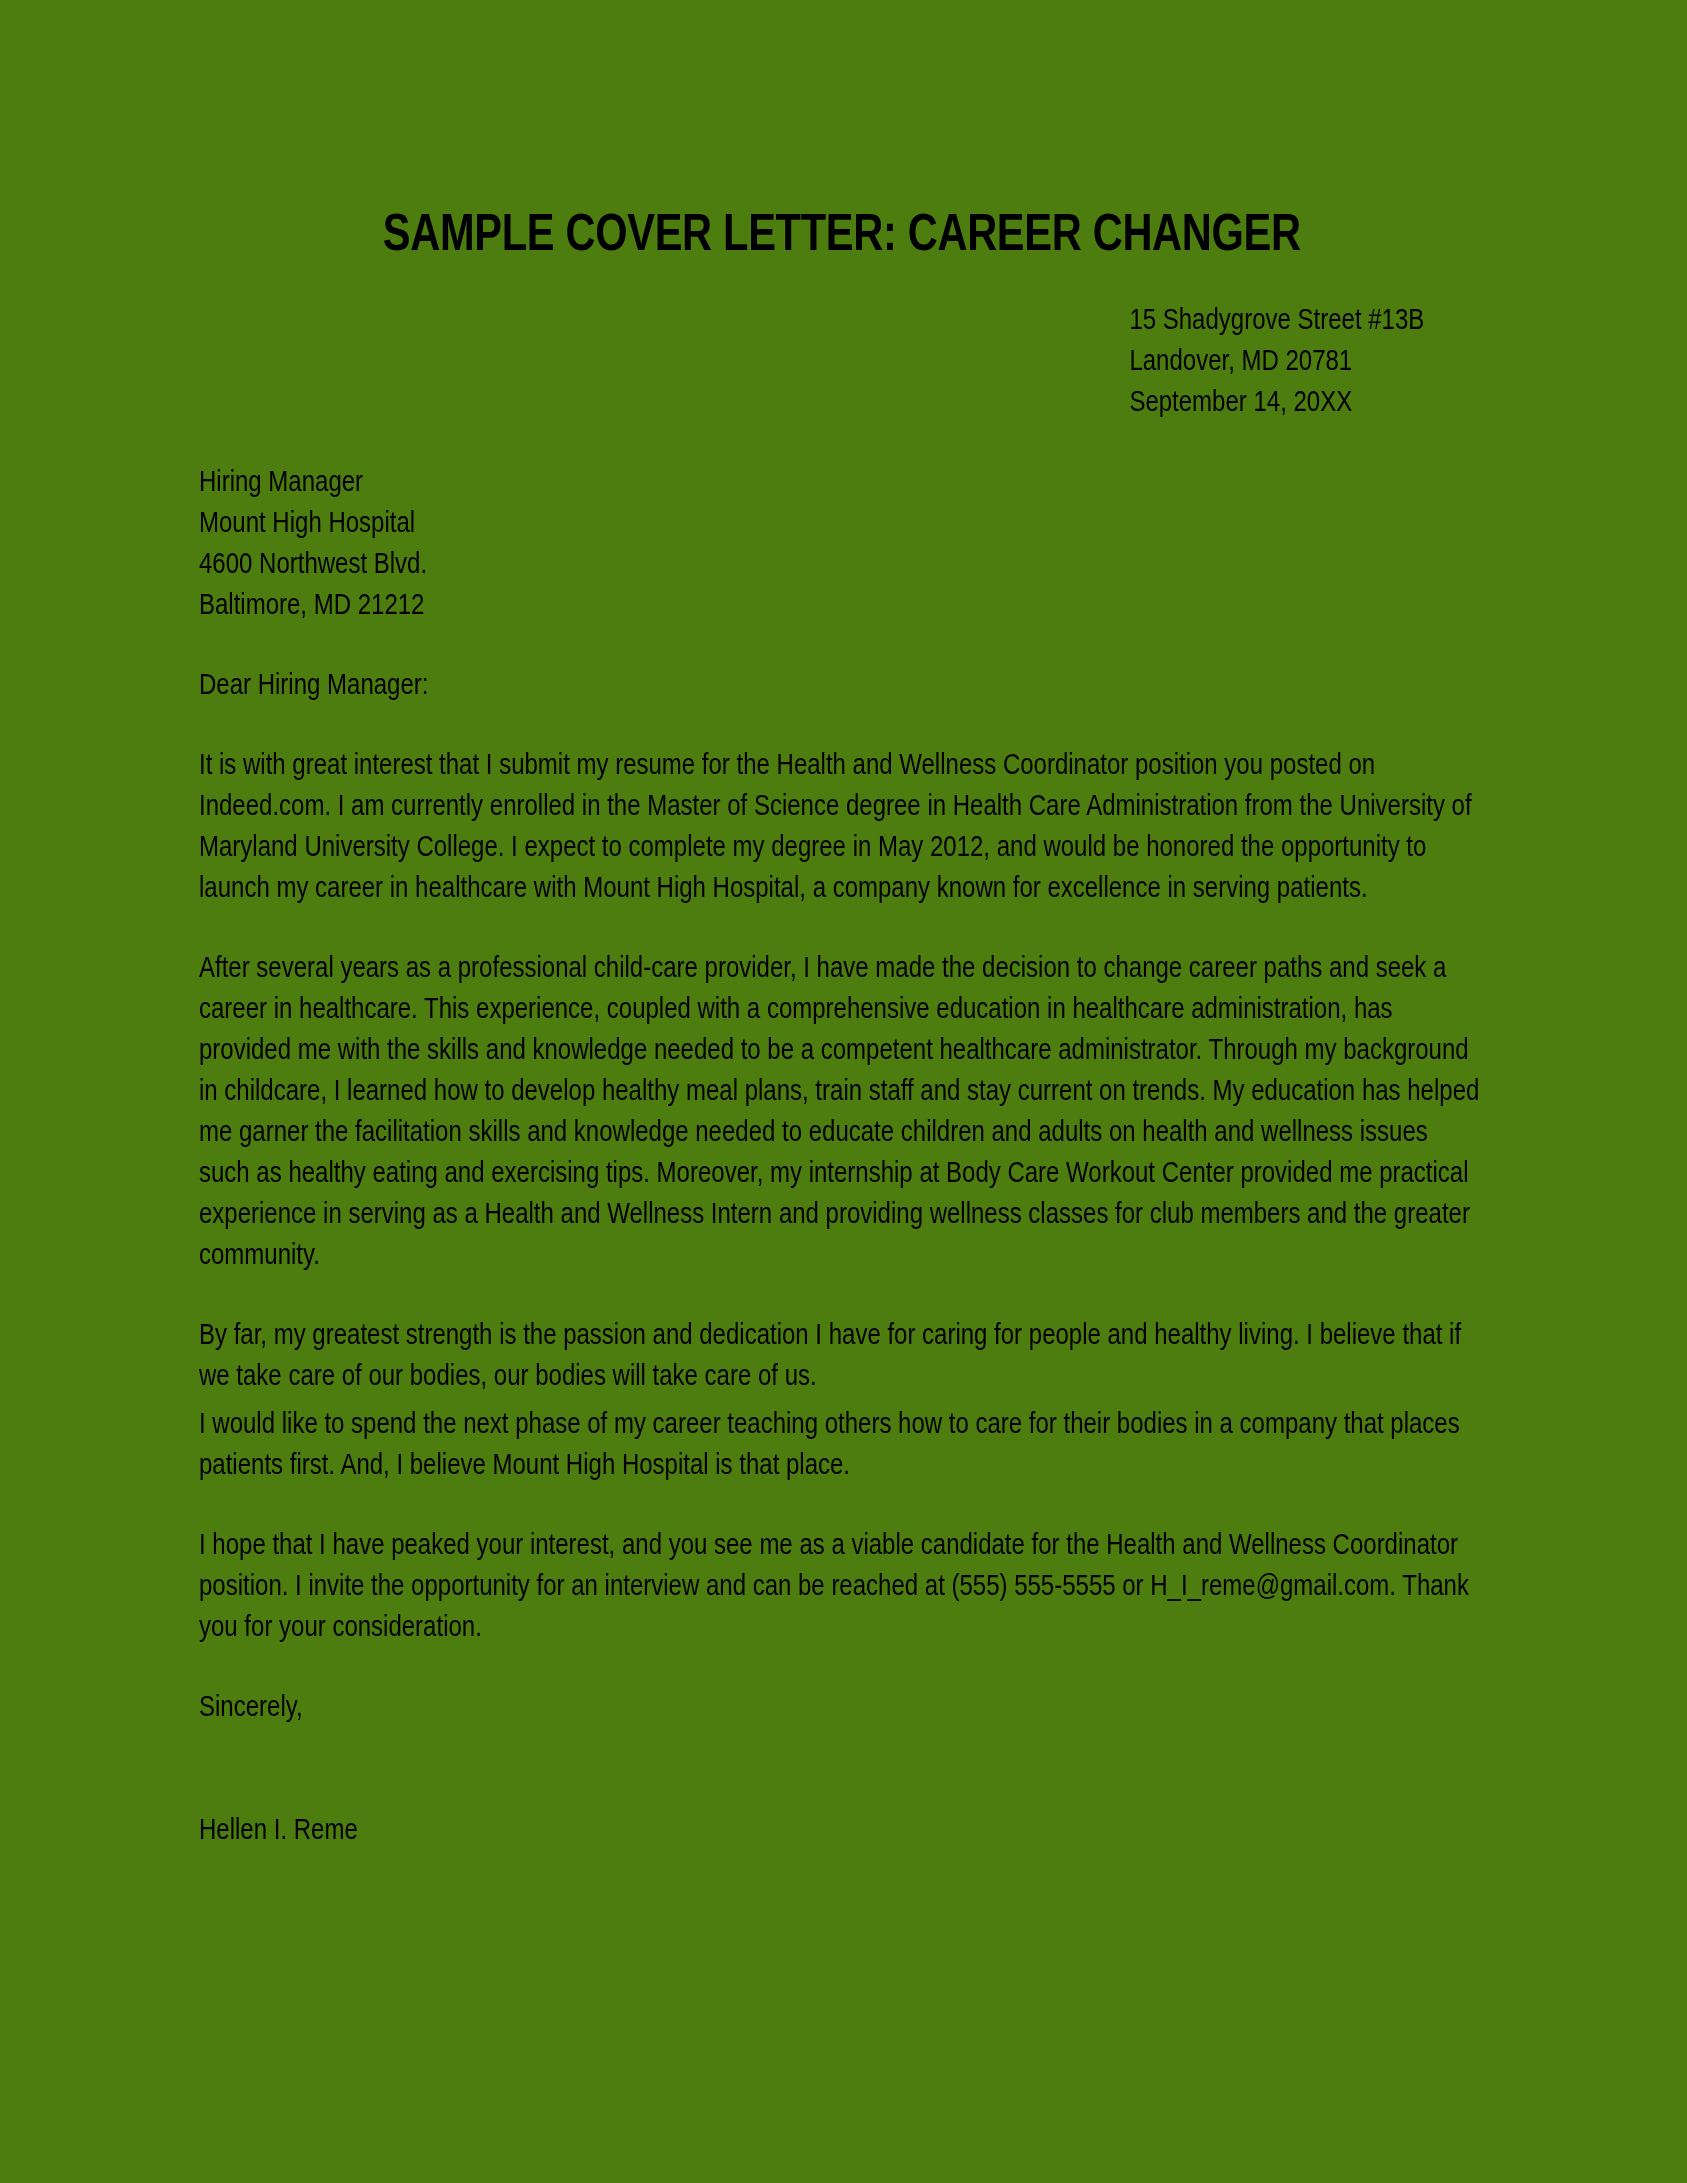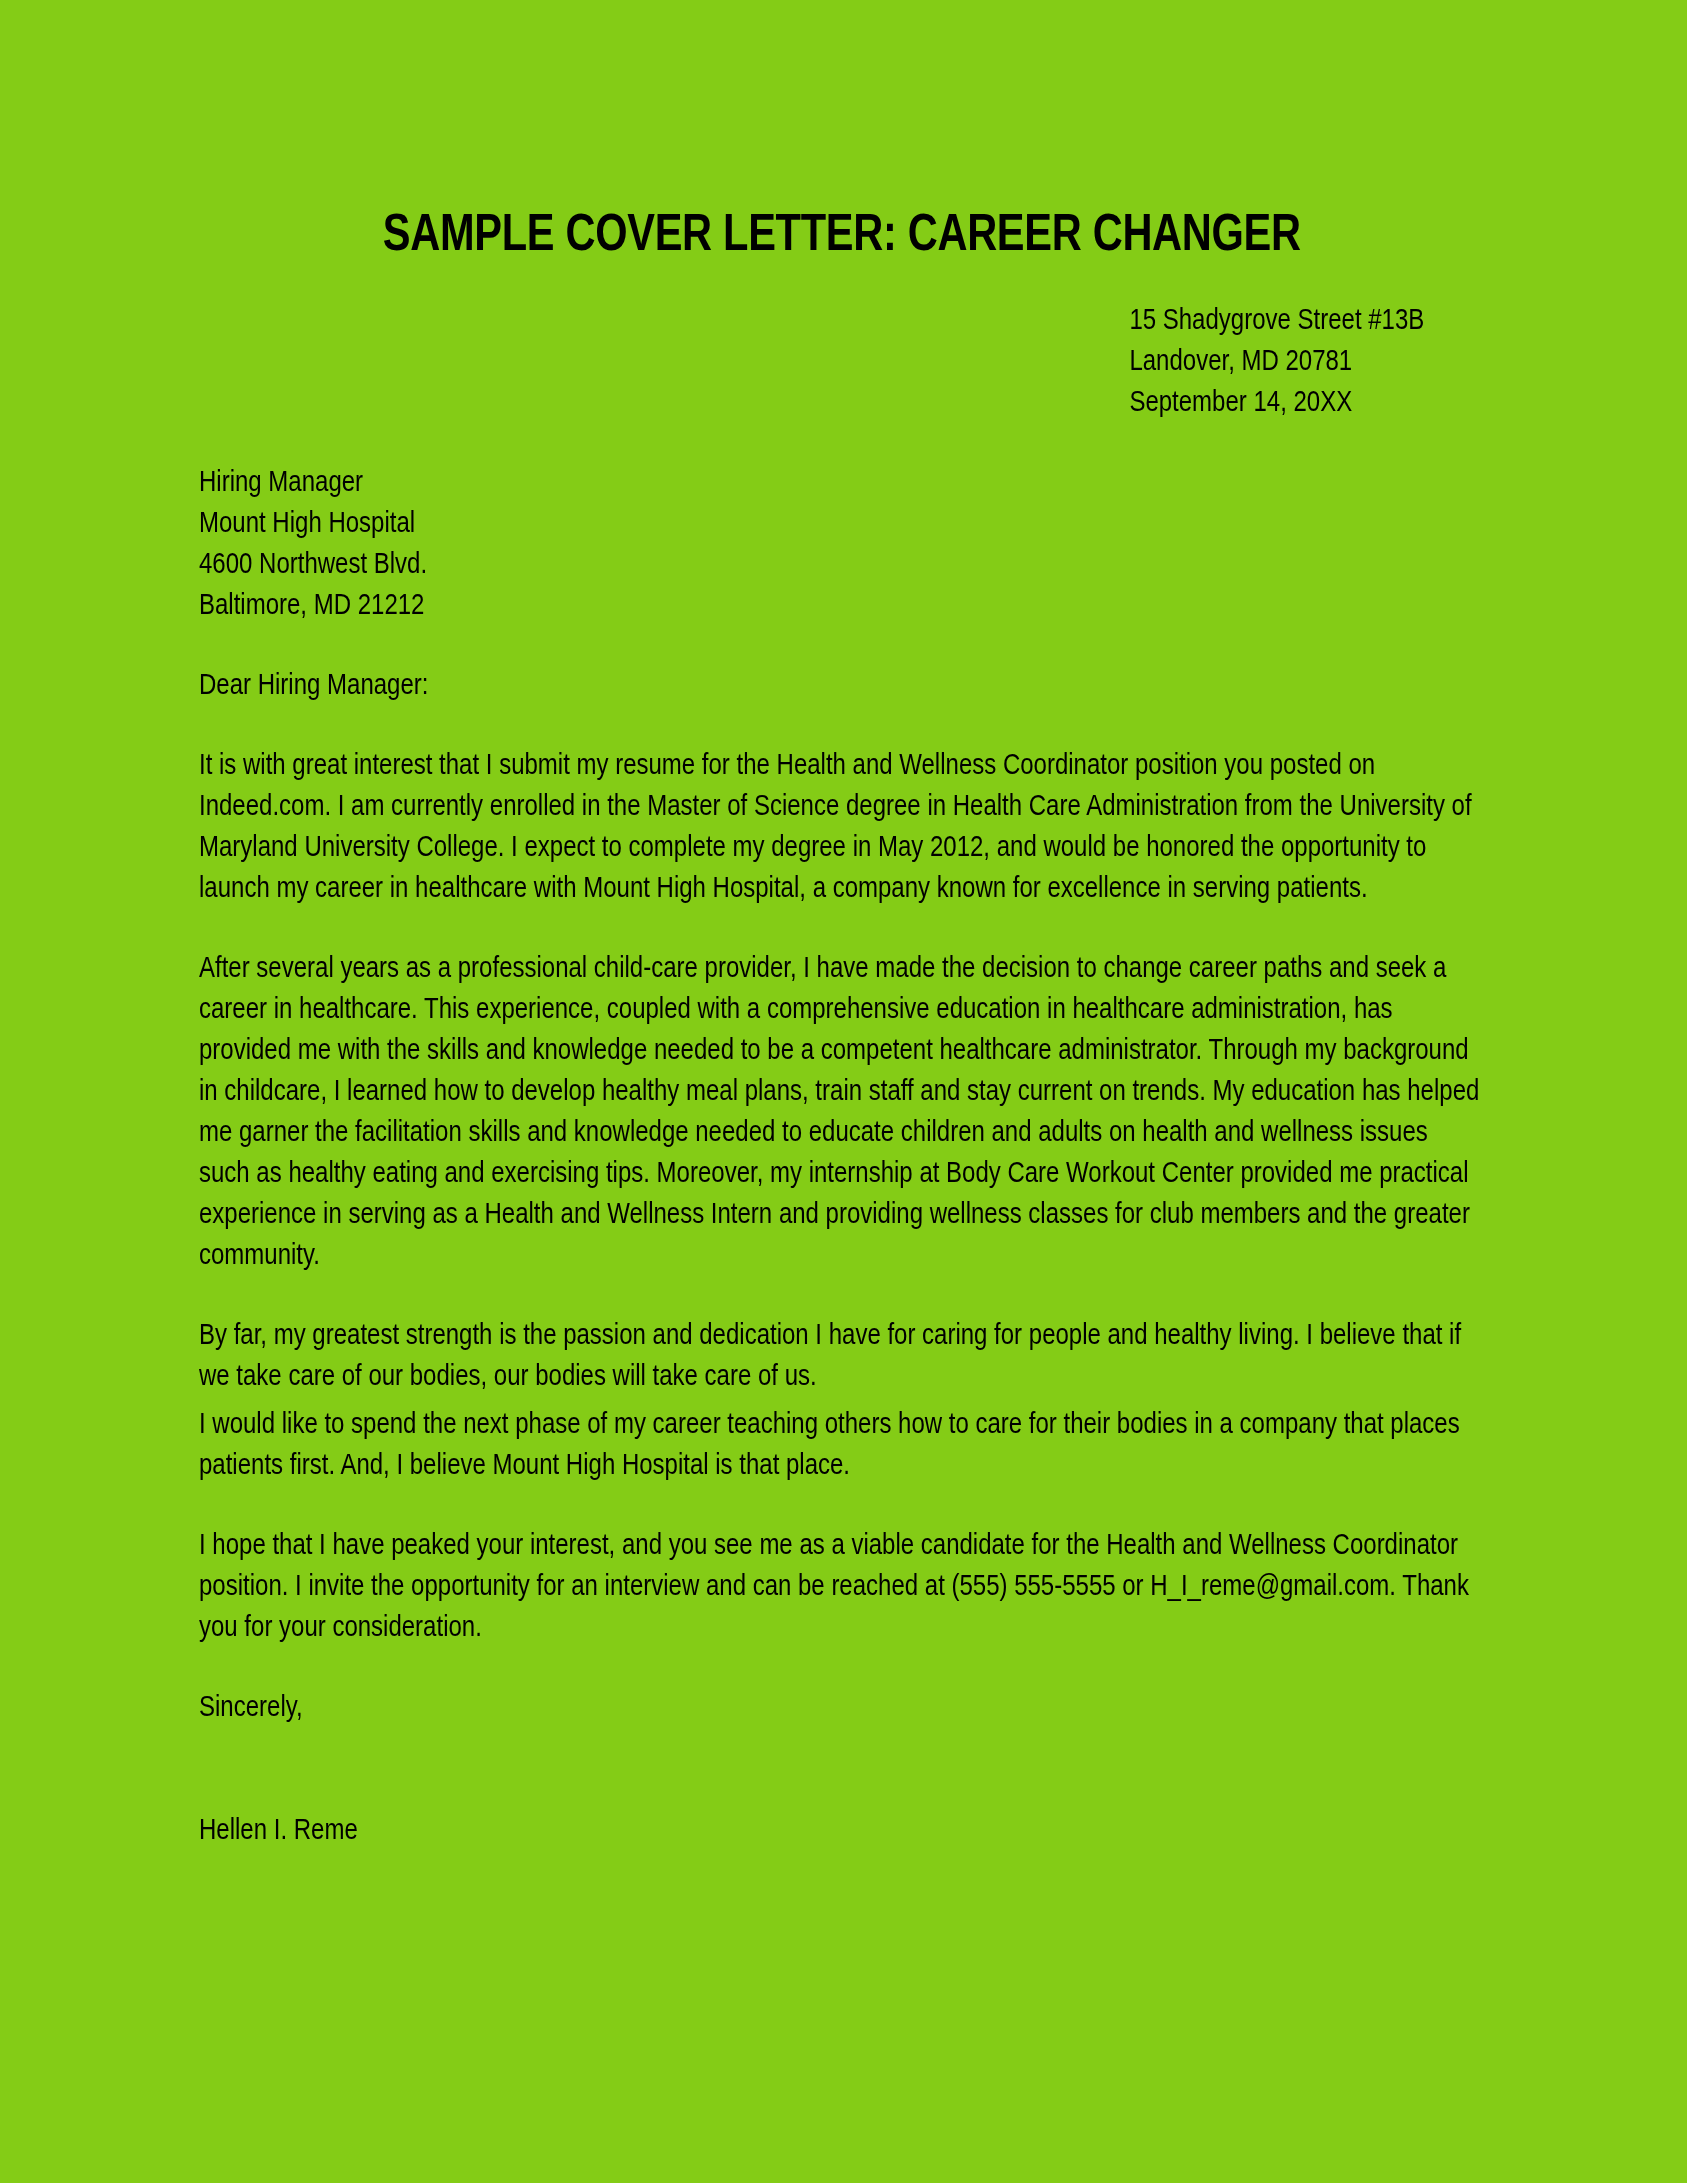--- a/index.html
+++ b/index.html
@@ -12,21 +12,21 @@
     background: #ffffff;
     color: #000000;
     font-family: "Liberation Sans", sans-serif;
   }
   .sheet {
     position: relative;
     width: 1687px;
     height: 2184px;
     box-sizing: border-box;
     padding: 205px 0 0 199px;
-    background: #84cc16;
+    background: #4d7c0f;
     overflow: hidden;
   }
   
   .scalewrap {
     width: 1607px;
     transform: scaleX(0.8);
     transform-origin: top left;
   }
   .title {
     margin: 0 0 39px 0;

